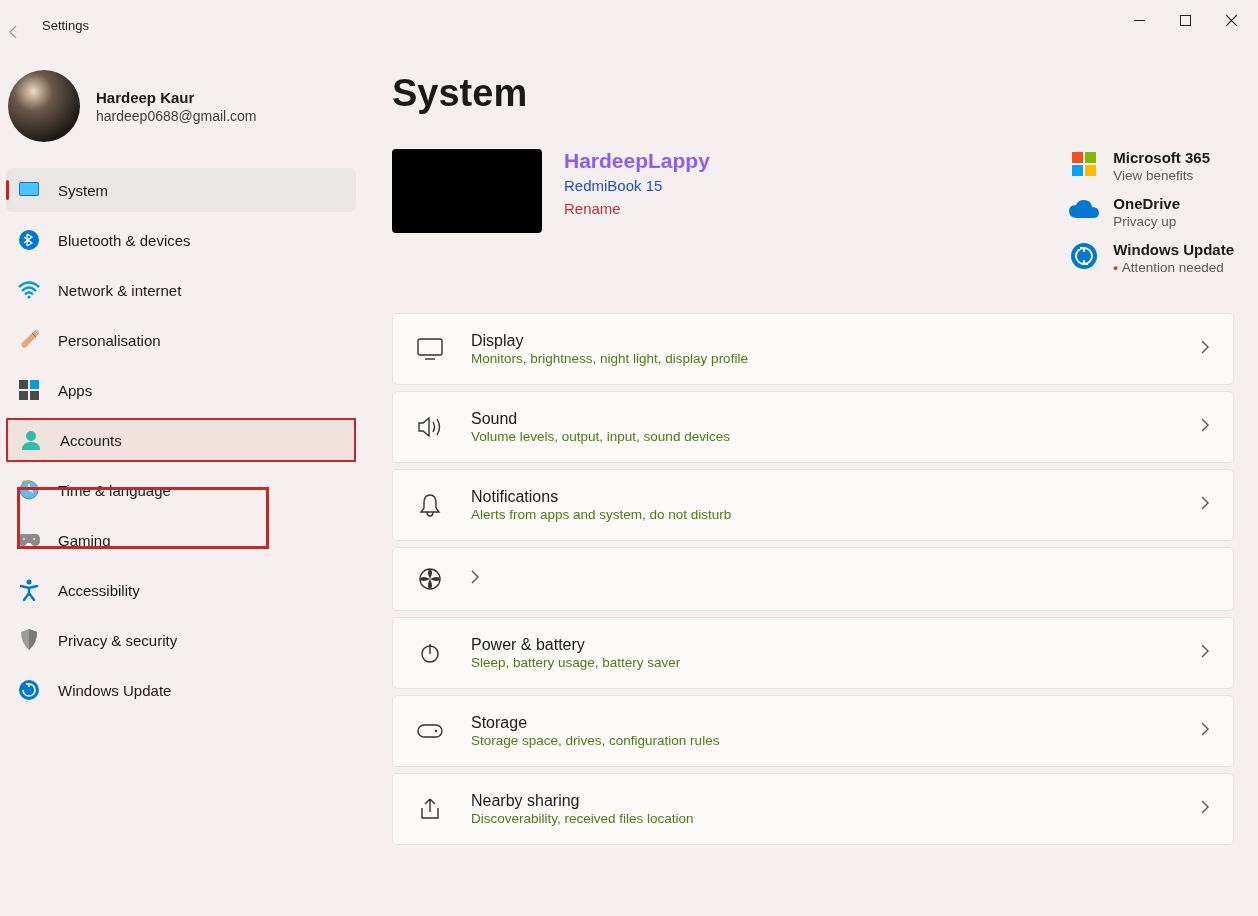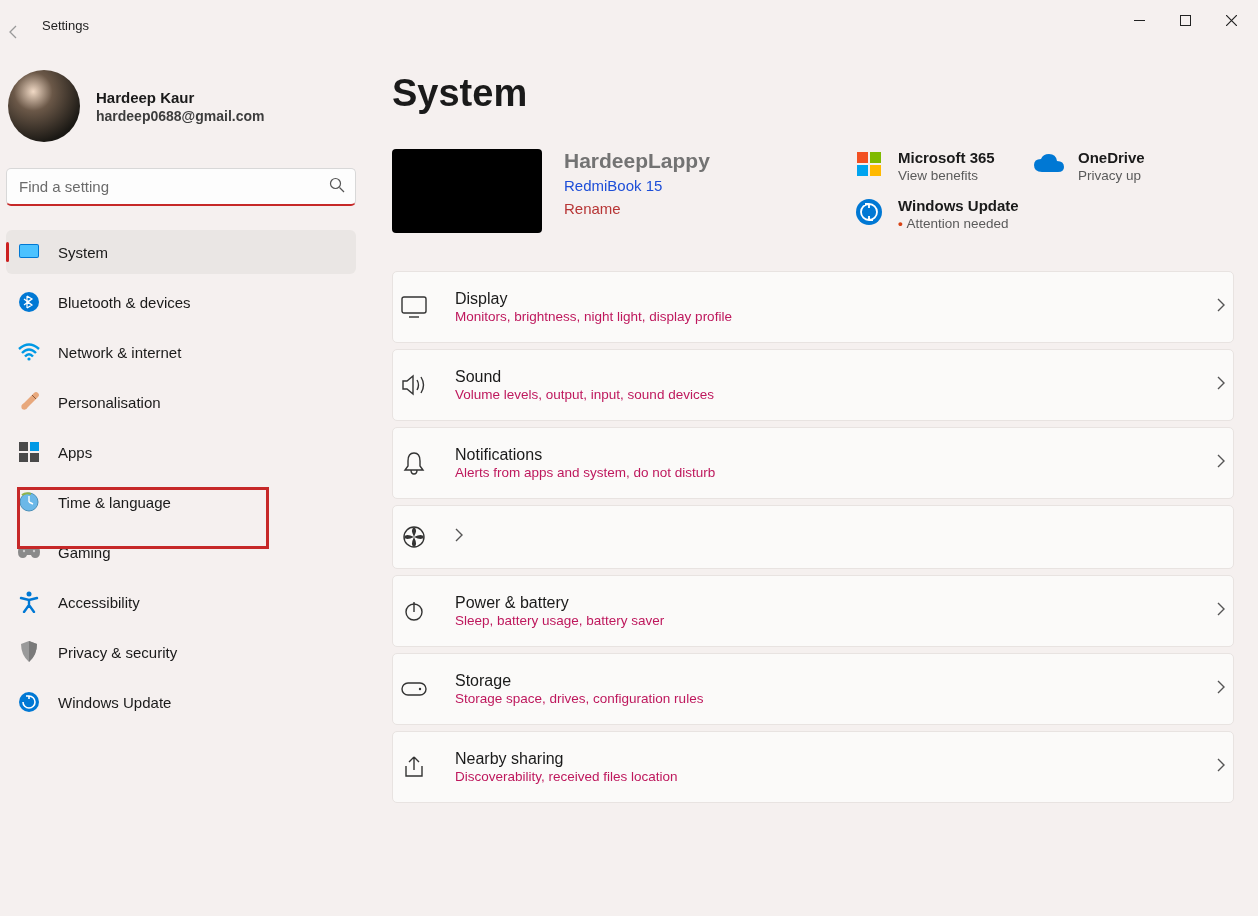--- a/index.html
+++ b/index.html
@@ -74,21 +74,20 @@
     }
     .profile-name {
       font-size: 15px;
       font-weight: 600;
       color: #1a1a1a;
     }
     .profile-email {
       font-size: 14px;
       color: #3d3d3d;
       margin-top: 2px;
-      font-weight: bold;
     }
     .search-wrap {
       padding: 0 0 0 0;
       margin-bottom: 24px;
     }
     .search-box {
       display: flex;
       align-items: center;
       background: #fdfdfd;
       border: 1px solid #d8d8d8;
@@ -185,39 +184,40 @@
     }
     .device-img {
       width: 150px;
       height: 84px;
       background: #000;
       border-radius: 4px;
     }
     .device-name {
       font-size: 21px;
       font-weight: 600;
-      color: #737373;
+      color: #8b5cf6;
     }
     .device-model {
       font-size: 15px;
       color: #1d4ed8;
       margin-top: 4px;
     }
     .rename-link {
       font-size: 15px;
       color: #b73535;
       margin-top: 6px;
       display: inline-block;
       cursor: pointer;
     }
     .status-cards {
       display: flex;
       flex-wrap: wrap;
       gap: 12px 20px;
       max-width: 380px;
+      flex-direction: column;
     }
     .status-card {
       display: flex;
       gap: 14px;
       align-items: flex-start;
       cursor: pointer;
       min-width: 160px;
     }
     .status-icon {
       width: 30px;
@@ -246,21 +246,21 @@
       display: flex;
       flex-direction: column;
       gap: 6px;
     }
     .setting-row {
       display: flex;
       align-items: center;
       background: #fbfaf9;
       border: 1px solid #e8e3e1;
       border-radius: 5px;
-      padding: 18px 8px;
+      padding: 18px 24px;
       cursor: pointer;
     }
     .setting-icon {
       width: 26px;
       height: 26px;
       margin-right: 28px;
       flex-shrink: 0;
       display: flex;
       align-items: center;
       justify-content: center;
@@ -268,21 +268,21 @@
     }
     .setting-text {
       flex: 1;
     }
     .setting-title {
       font-size: 16px;
       color: #1a1a1a;
     }
     .setting-desc {
       font-size: 13.5px;
-      color: #be185d;
+      color: #4d7c0f;
       margin-top: 1px;
     }
     .chevron {
       color: #555;
     }
     .ms365-icon {
       display: grid;
       grid-template-columns: 1fr 1fr;
       gap: 2px;
       width: 24px;
@@ -326,31 +326,20 @@
 <div class="content">
   <aside class="sidebar">
     <div class="profile">
       <div class="avatar"></div>
       <div>
         <div class="profile-name">Hardeep Kaur</div>
         <div class="profile-email">hardeep0688@gmail.com</div>
       </div>
     </div>
 
-    <div class="search-wrap">
-      <div class="search-box">
-        <input class="search-input" type="text" placeholder="Find a setting" style="">
-        <span>
-          <svg width="16" height="16" viewBox="0 0 16 16">
-              <circle cx="6.5" cy="6.5" r="5" fill="none" stroke="#555" stroke-width="1.2"></circle>
-              <path d="M10.5 10.5 L15 15" stroke="#555" stroke-width="1.2"></path>
-            </svg>
-        </span>
-      </div>
-    </div>
 
     <ul class="nav-list">
       <li class="nav-item active">
         <span class="nav-icon">
           <svg width="22" height="18">
               <rect x="1" y="1" width="20" height="14" rx="2" fill="#0078d4"></rect>
               <rect x="2" y="2" width="18" height="12" rx="1" fill="#4cc2ff"></rect>
             </svg>
         </span>
         <span class="nav-label">System</span>
@@ -387,20 +376,29 @@
       <li class="nav-item">
         <span class="nav-icon">
           <svg width="20" height="20">
               <rect x="0" y="0" width="9" height="9" fill="#4a4a4a"></rect>
               <rect x="11" y="0" width="9" height="9" fill="#0099e5"></rect>
               <rect x="0" y="11" width="9" height="9" fill="#4a4a4a"></rect>
               <rect x="11" y="11" width="9" height="9" fill="#4a4a4a"></rect>
             </svg>
         </span>
         <span class="nav-label">Apps</span>
+      </li>
+      <li class="nav-item highlighted">
+        <span class="nav-icon">
+          <svg width="20" height="20">
+              <circle cx="10" cy="6" r="5" fill="#2bbfa8"></circle>
+              <path d="M1 20 Q1 12 10 12 Q19 12 19 20 Z" fill="#2bbfa8"></path>
+            </svg>
+        </span>
+        <span class="nav-label">Accounts</span>
       </li>
       <li class="nav-item">
         <span class="nav-icon">
           <svg width="20" height="20">
               <circle cx="10" cy="10" r="9" fill="#6bb8e8"></circle>
               <circle cx="10" cy="10" r="9" fill="none" stroke="#4a8fb8" stroke-width="1"></circle>
               <path d="M10 10 L10 4 M10 10 L14 12" stroke="#fff" stroke-width="1.4"></path>
               <path d="M3 3 Q7 0 12 2" fill="none" stroke="#8fb34a" stroke-width="2"></path>
             </svg>
         </span>

